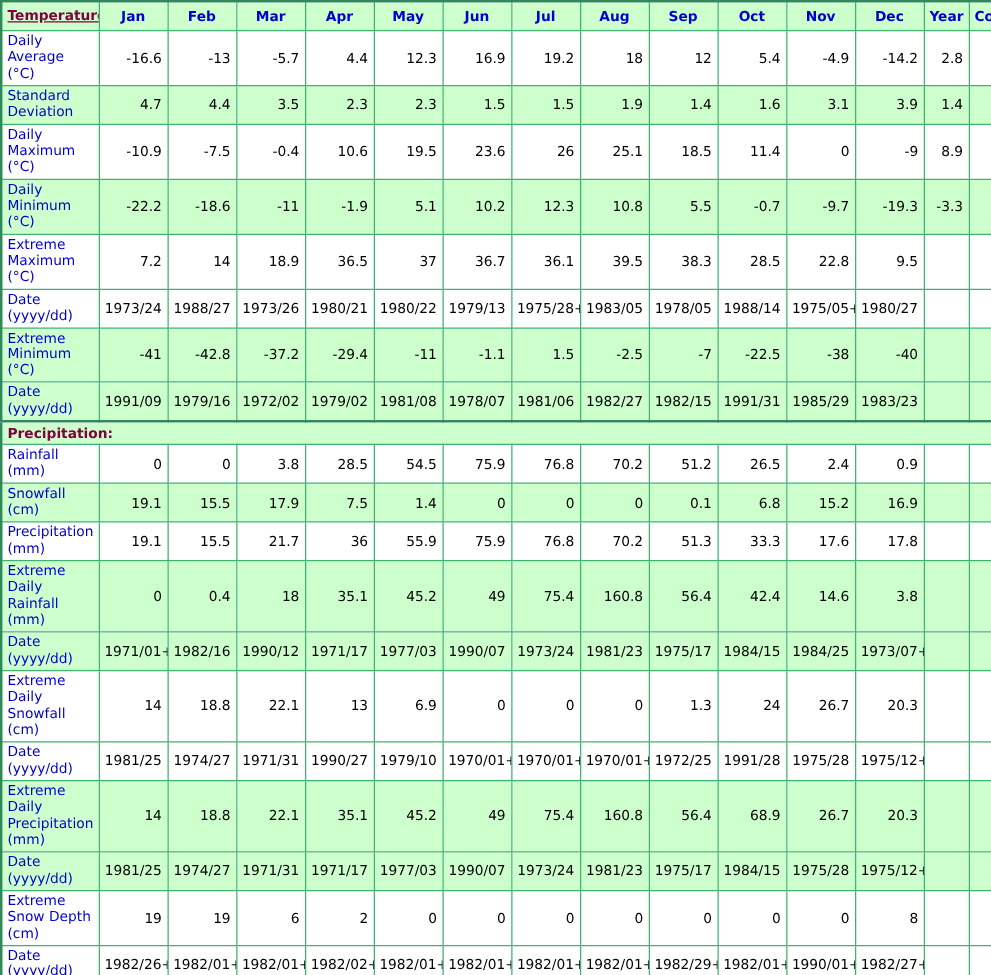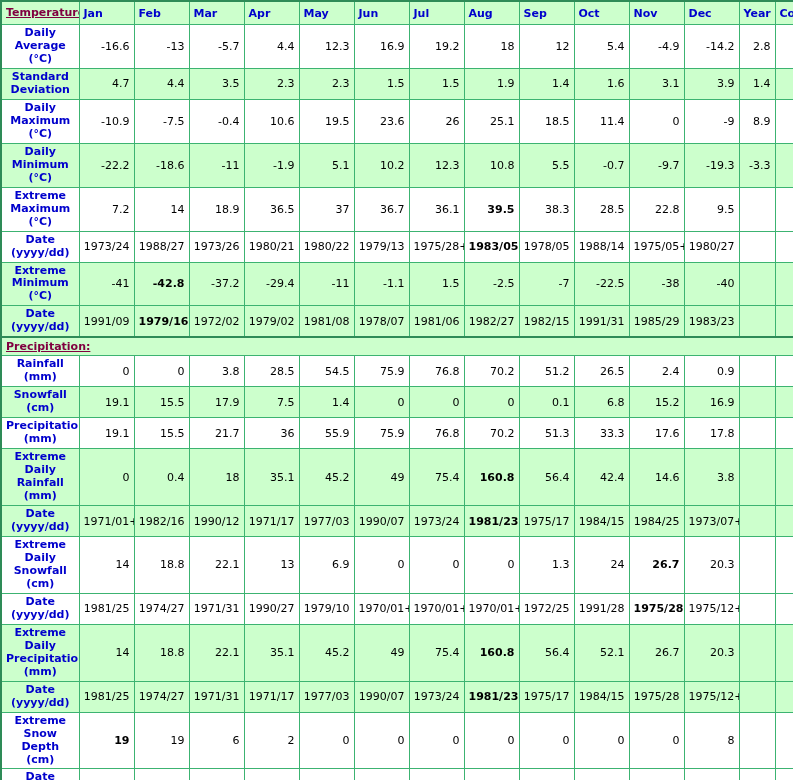--- a/index.html
+++ b/index.html
@@ -28,60 +28,59 @@
   col.c-label { width: 78px; }
   col.c-month { width: 55px; }
   col.c-year  { width: 36px; }
   col.c-code  { width: 36px; }
 
   
   tr.head-row td {
     background: #ccffcc;
     color: #0000cc;
     font-weight: bold;
-    text-align: left;
+    text-align: center;
     height: 18px;
   }
   tr.head-row td.lbl {
     color: #800040;
     text-align: left;
     text-decoration: underline;
   }
 
   
   td.lbl {
     color: #0000cc;
-    font-weight: bold;
-    text-align: center;
+    font-weight: normal;
+    text-align: left;
     line-height: 1.18;
   }
   td.val {
     text-align: right;
     color: #000000;
     font-weight: normal;
   }
-  td.val.bold { font-weight: bold; }
+  td.val.bold { font-weight: normal; }
 
   
   tr.rw-white td { background: #ffffff; }
   tr.rw-green td { background: #ccffcc; }
 
   
   tr.section td {
     background: #ccffcc;
     color: #800040;
     font-weight: bold;
     text-align: left;
     border-top: 2px solid #2e8b57;
     border-bottom: 1px solid #3cb371;
     height: 15px;
     padding: 1px 4px;
   }
   tr.section td span.secttl {
-    text-decoration: underline;
   }
 </style>
 </head>
 <body>
 
 <table class="climate">
   <colgroup>
     <col class="c-label">
     <col class="c-month">
       <col class="c-month">
@@ -378,21 +377,21 @@
         <td class="lbl">Extreme Daily<br>Precipitation<br>(mm)</td>
         <td class="val">14</td>
         <td class="val">18.8</td>
         <td class="val">22.1</td>
         <td class="val">35.1</td>
         <td class="val">45.2</td>
         <td class="val">49</td>
         <td class="val">75.4</td>
         <td class="val bold">160.8</td>
         <td class="val">56.4</td>
-        <td class="val">52.1</td>
+        <td class="val">68.9</td>
         <td class="val">26.7</td>
         <td class="val">20.3</td>
         <td class="val"></td>
         <td class="val"></td>
       </tr>
       <tr class="rw-green">
         <td class="lbl">Date<br>(yyyy/dd)</td>
         <td class="val">1981/25</td>
         <td class="val">1974/27</td>
         <td class="val">1971/31</td>

